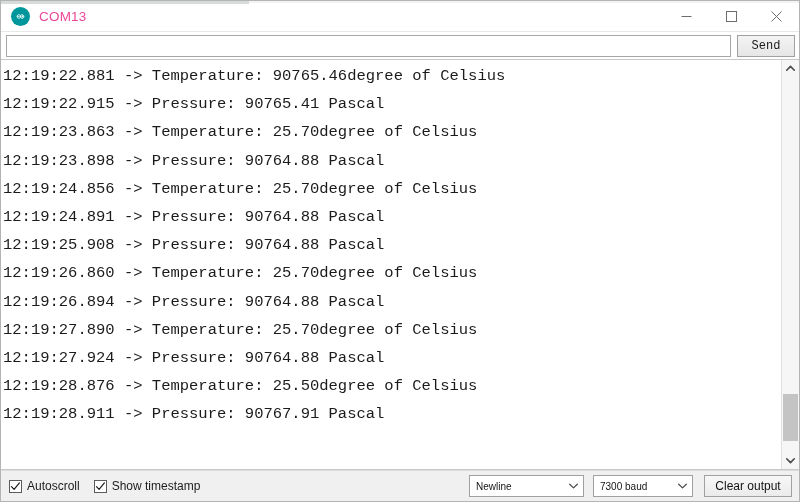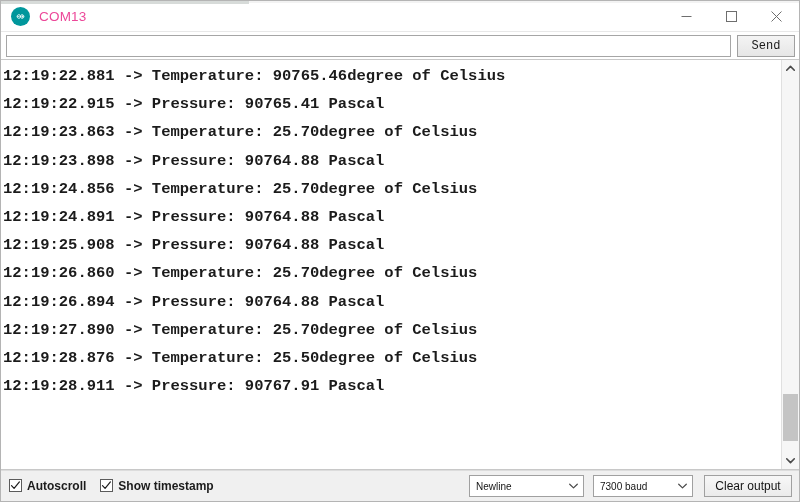--- a/index.html
+++ b/index.html
@@ -130,21 +130,20 @@
     background: #ffffff;
     border-top: 1px solid #c8c8c8;
     border-bottom: 1px solid #c8c8c8;
     overflow: hidden;
   }
   .console {
     flex: 1 1 auto;
     overflow: hidden;
     padding: 2px 0 0 2px;
     box-sizing: border-box;
-    font-weight: bold;
   }
   .log-line {
     font-family: "Liberation Mono", "DejaVu Sans Mono", monospace;
     font-size: 15.5px;
     line-height: 28.2px;
     color: #1b1b1b;
     white-space: pre;
     letter-spacing: 0px;
   }
 
@@ -189,24 +188,23 @@
     min-height: 31px;
     background: #f0f0f0;
     display: flex;
     align-items: center;
     padding: 0 7px 0 8px;
     box-sizing: border-box;
     border-top: 1px solid #dcdcdc;
   }
   .chk {
     display: flex;
-    align-items: flex-start;
+    align-items: flex-end;
     margin-right: 14px;
     cursor: default;
-    font-weight: bold;
   }
   .chk-box {
     width: 13px;
     height: 13px;
     box-sizing: border-box;
     border: 1px solid #5b5b5b;
     background: #ffffff;
     display: flex;
     align-items: center;
     justify-content: center;
@@ -311,20 +309,21 @@
         <div class="log-line">12:19:22.881 -&gt; Temperature: 90765.46degree of Celsius</div>
         <div class="log-line">12:19:22.915 -&gt; Pressure: 90765.41 Pascal</div>
         <div class="log-line">12:19:23.863 -&gt; Temperature: 25.70degree of Celsius</div>
         <div class="log-line">12:19:23.898 -&gt; Pressure: 90764.88 Pascal</div>
         <div class="log-line">12:19:24.856 -&gt; Temperature: 25.70degree of Celsius</div>
         <div class="log-line">12:19:24.891 -&gt; Pressure: 90764.88 Pascal</div>
         <div class="log-line">12:19:25.908 -&gt; Pressure: 90764.88 Pascal</div>
         <div class="log-line">12:19:26.860 -&gt; Temperature: 25.70degree of Celsius</div>
         <div class="log-line">12:19:26.894 -&gt; Pressure: 90764.88 Pascal</div>
         <div class="log-line">12:19:27.890 -&gt; Temperature: 25.70degree of Celsius</div>
+        <div class="log-line">12:19:27.924 -&gt; Pressure: 90764.88 Pascal</div>
         <div class="log-line">12:19:28.876 -&gt; Temperature: 25.50degree of Celsius</div>
         <div class="log-line">12:19:28.911 -&gt; Pressure: 90767.91 Pascal</div>
       </div>
 
     <div class="scrollbar">
       <div class="sb-arrow">
         <svg width="9" height="7" viewBox="0 0 9 7">
           <path d="M0.7 5.2L4.5 1.4L8.3 5.2" fill="none" stroke="currentColor" stroke-width="1.6" stroke-linecap="round" stroke-linejoin="round"></path>
         </svg>
       </div>

